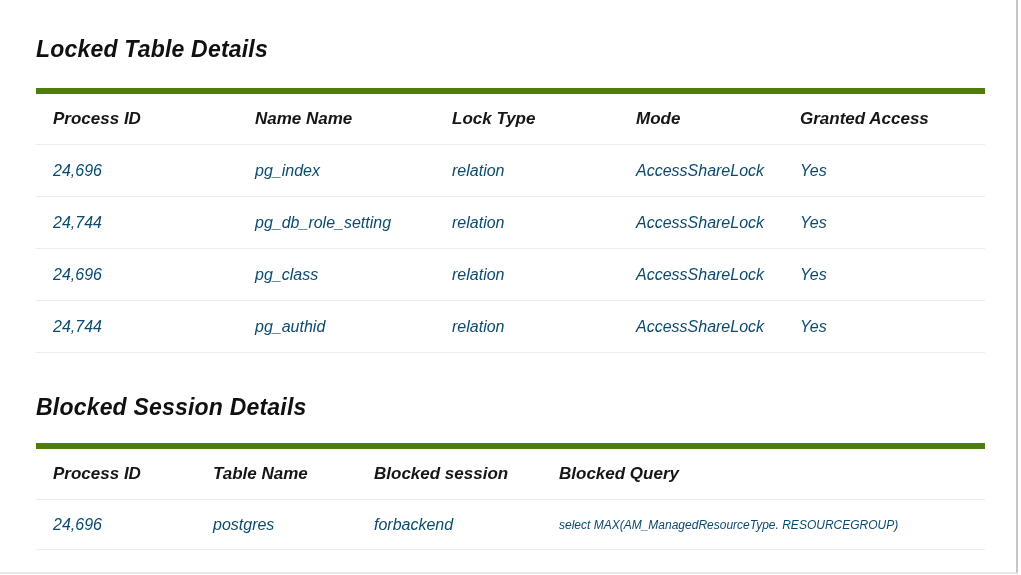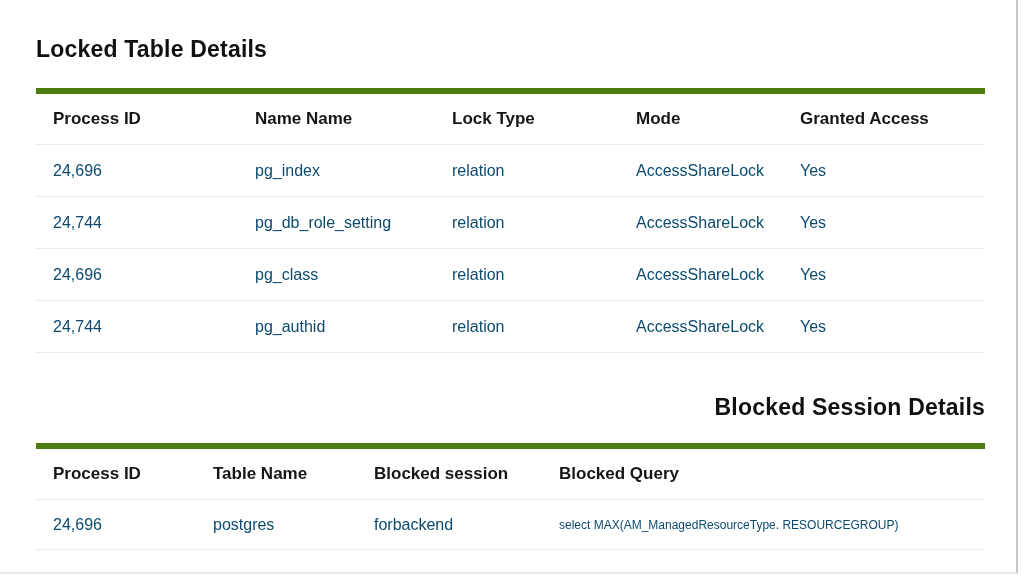--- a/index.html
+++ b/index.html
@@ -13,30 +13,30 @@
   }
   .frame {
     position: absolute;
     top: 0; left: 0;
     width: 1016px;
     height: 572px;
     border-right: 2px solid #c7c7c7;
     border-bottom: 2px solid #e8e8e8;
     pointer-events: none;
   }
-  .content { padding: 36px 36px 0 36px; }
+  .content { padding: 36px 20px 0 36px; font-style: italic; }
   .section-title {
     font-size: 23px;
     line-height: 27px;
     font-weight: 700;
     color: #101010;
     letter-spacing: 0.2px;
     margin: 0 0 25px 0;
   }
-  .section + .section .section-title { margin: 41px 0 22px 0; text-align: right; }
+  .section + .section .section-title { margin: 41px 0 22px 0; }
   table {
     width: 949px;
     border-collapse: collapse;
     table-layout: fixed;
     border-top: 6px solid #4d7c0f;
   }
   th, td {
     border-bottom: 1px solid #ececec;
     text-align: left;
     padding: 0 8px 0 17px;

